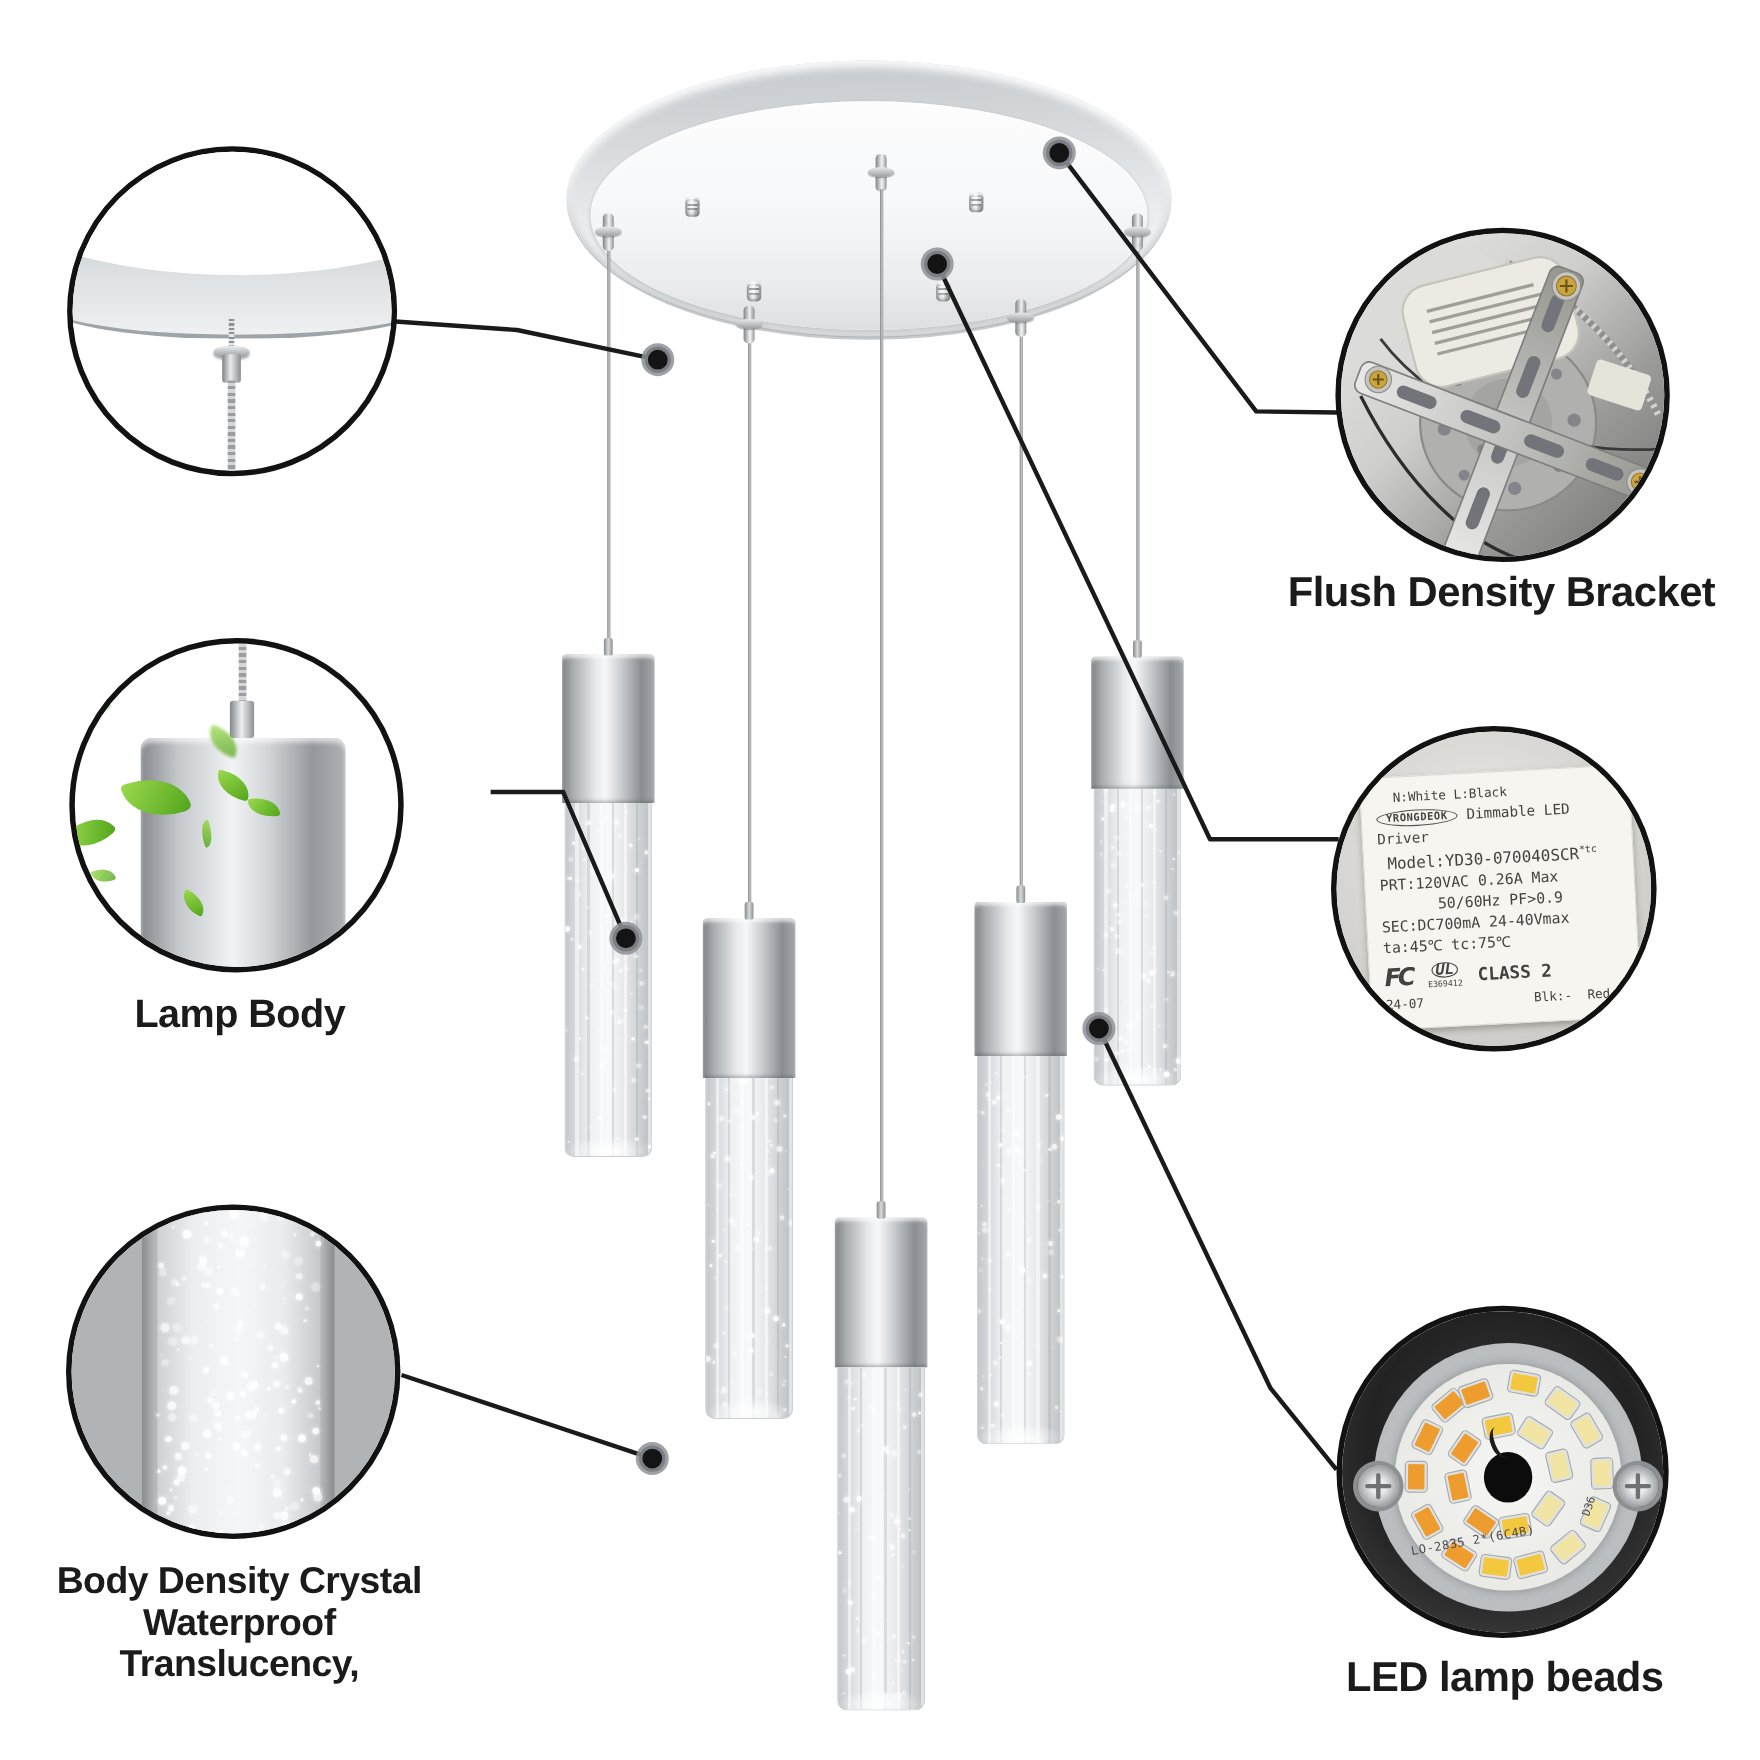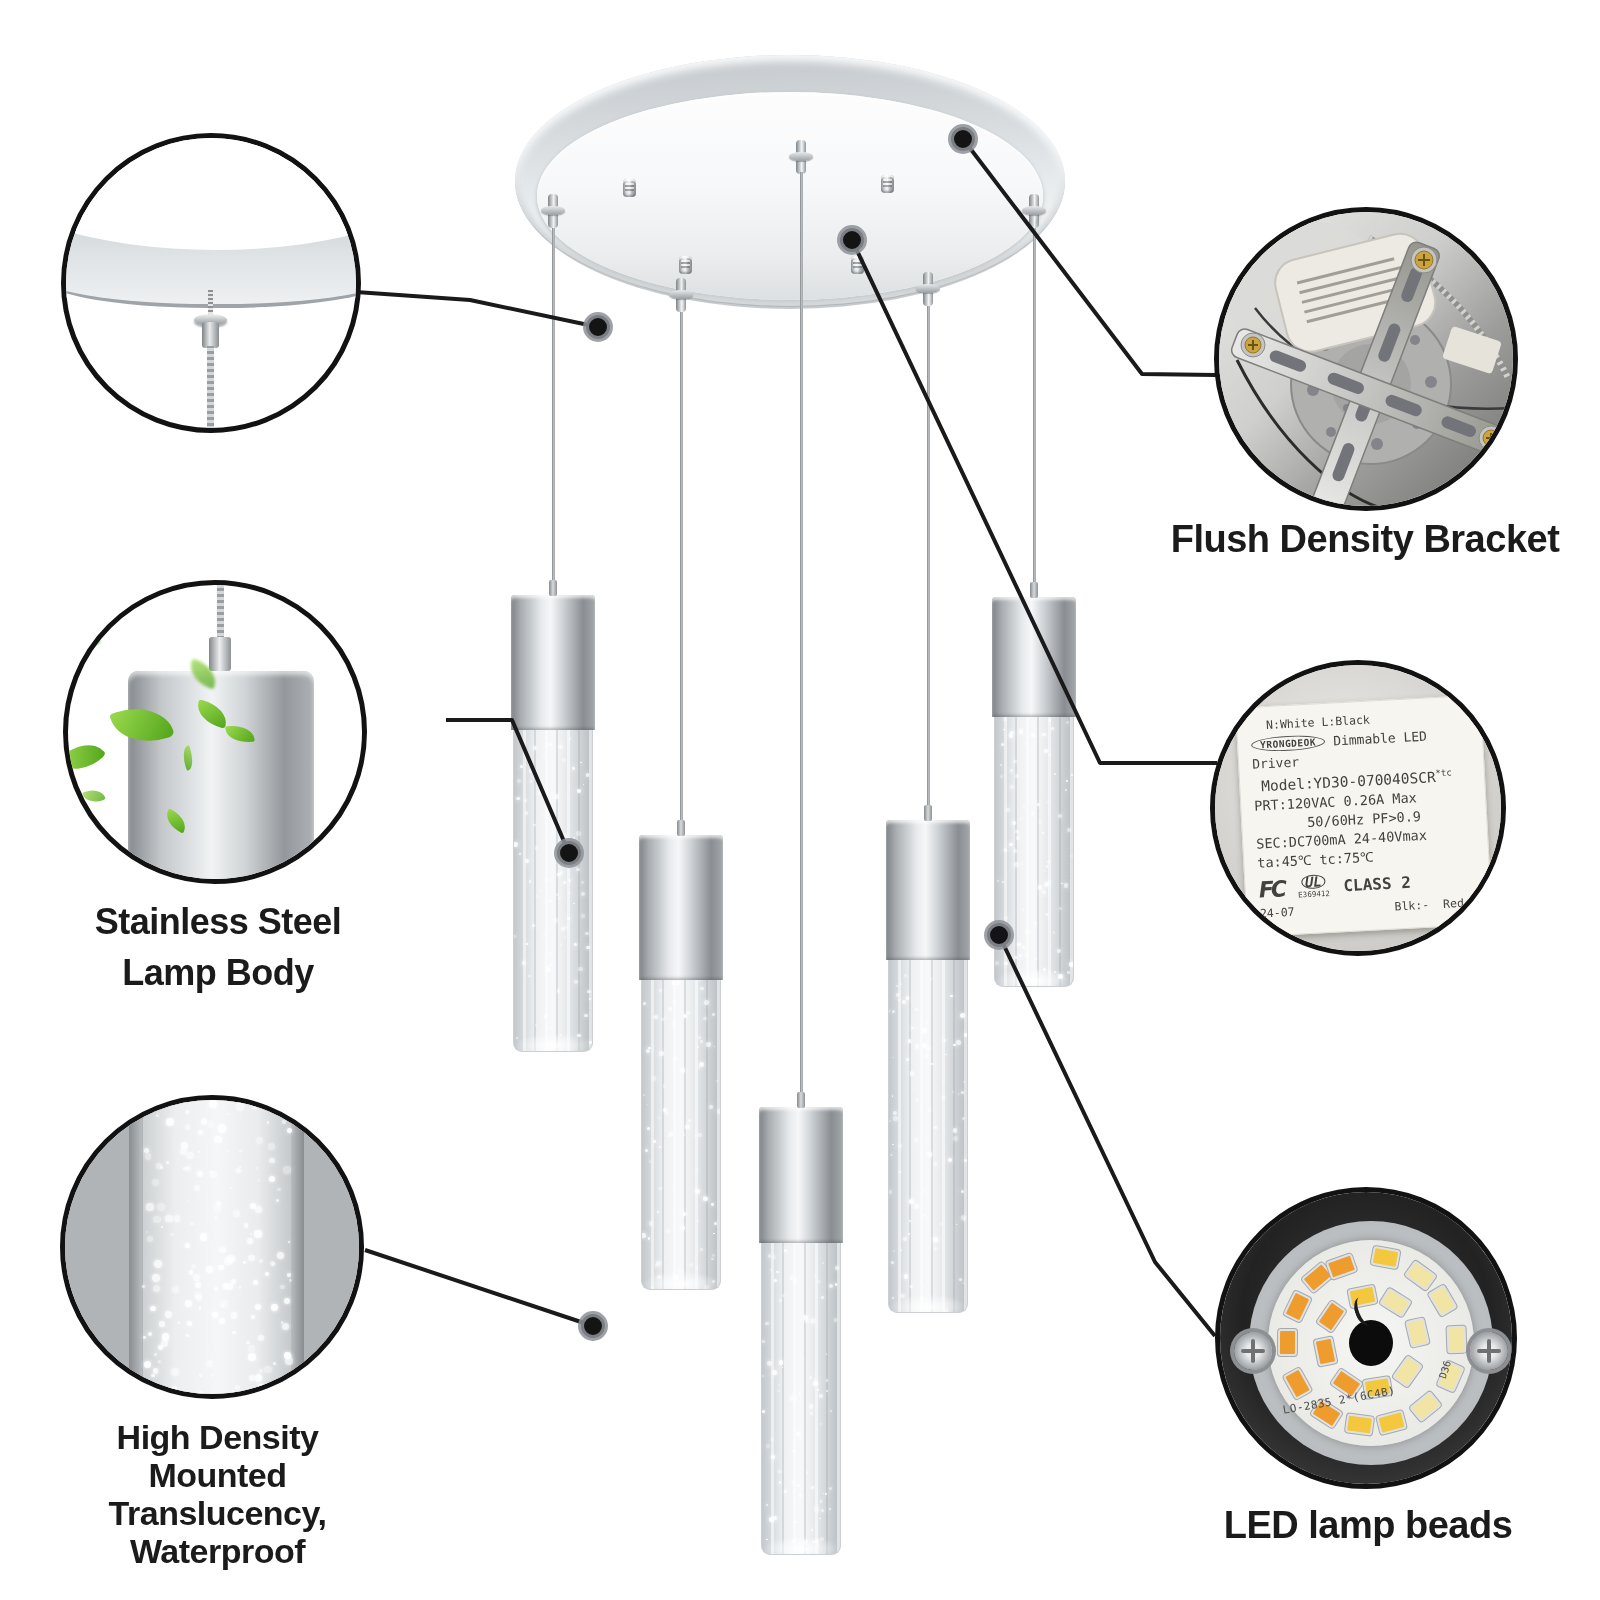--- a/index.html
+++ b/index.html
@@ -733,21 +733,20 @@
     <div class="leaf" style="left:120px;top:78px;width:30px;height:22px;transform:rotate(20deg);opacity:.75;filter:blur(1.5px);"></div>
     <div class="leaf" style="left:46px;top:120px;width:56px;height:40px;transform:rotate(-18deg);"></div>
     <div class="leaf" style="left:128px;top:118px;width:32px;height:22px;transform:rotate(14deg);"></div>
     <div class="leaf" style="left:158px;top:140px;width:28px;height:18px;transform:rotate(-6deg);"></div>
     <div class="leaf" style="left:-6px;top:158px;width:40px;height:28px;transform:rotate(-42deg);"></div>
     <div class="leaf" style="left:108px;top:168px;width:24px;height:10px;transform:rotate(72deg);opacity:.85;"></div>
     <div class="leaf" style="left:16px;top:204px;width:20px;height:14px;transform:rotate(-20deg);opacity:.8;"></div>
     <div class="leaf" style="left:96px;top:228px;width:24px;height:16px;transform:rotate(28deg);"></div>
   </div>
   <div class="co-label" style="left:48px;top:896px;width:340px;font-size:36px;line-height:1.42;">
-    <div><span>Stainless Steel</span></div>
     <div><span>Lamp Body</span></div>
   </div>
 
   <div class="co-circle" style="left:1210px;top:660px;width:296px;height:296px;">
     <div class="drv-bg"></div>
     <div class="drv-label">
       <div class="r1">N:White L:Black</div>
       <div>
         <span class="brand-oval">YRONGDEOK</span>
         <span class="drv-prod">Dimmable LED Driver</span>
@@ -933,23 +932,23 @@
         <span class="spark" style="height: 7.3px; width: 7.3px; left: 8.5px; top: 78.6px; opacity: 0.35;"></span>
         <span class="spark" style="height: 5px; width: 5px; left: 53.2px; top: 193.5px; opacity: 0.49;"></span>
         <span class="spark" style="height: 3.8px; width: 3.8px; left: 89.1px; top: 230.5px; opacity: 0.8;"></span>
         <span class="spark" style="height: 7.8px; width: 7.8px; left: 142.4px; top: 257.3px; opacity: 0.69;"></span>
         <span class="spark" style="height: 8.4px; width: 8.4px; left: 74.6px; top: 24.2px; opacity: 0.86;"></span>
         <span class="spark" style="height: 7.2px; width: 7.2px; left: 28.5px; top: 185.6px; opacity: 0.47;"></span>
         <span class="spark" style="height: 2.9px; width: 2.9px; left: 0.4px; top: 236.3px; opacity: 0.84;"></span>
       </div>
   </div>
   <div class="co-label" style="left:45px;top:1418px;width:345px;font-size:34px;line-height:1.12;">
-    <div><span>High Density Mounted</span></div>
+    <div><span>Body Density Crystal</span></div>
+    <div><span>Waterproof</span></div>
     <div><span>Translucency,</span></div>
-    <div><span>Waterproof</span></div>
   </div>
 
   <div class="co-circle" style="left:1215px;top:1187px;width:302px;height:302px;">
     <div class="led-bezel"></div>
     <div class="led-board"></div>
     <div class="led-pcb"></div>
     <div id="led-chips" style="position:absolute;inset:0;">
         <div class="led-chip" style="left: 152.4px; top: 56.3px; background: rgb(244, 200, 62); transform: rotate(10.4deg);"></div>
         <div class="led-chip" style="left: 187.2px; top: 74.4px; background: rgb(242, 228, 162); transform: rotate(35.8deg);"></div>
         <div class="led-chip" style="left: 209.4px; top: 99.3px; background: rgb(242, 228, 162); transform: rotate(59.5deg);"></div>

